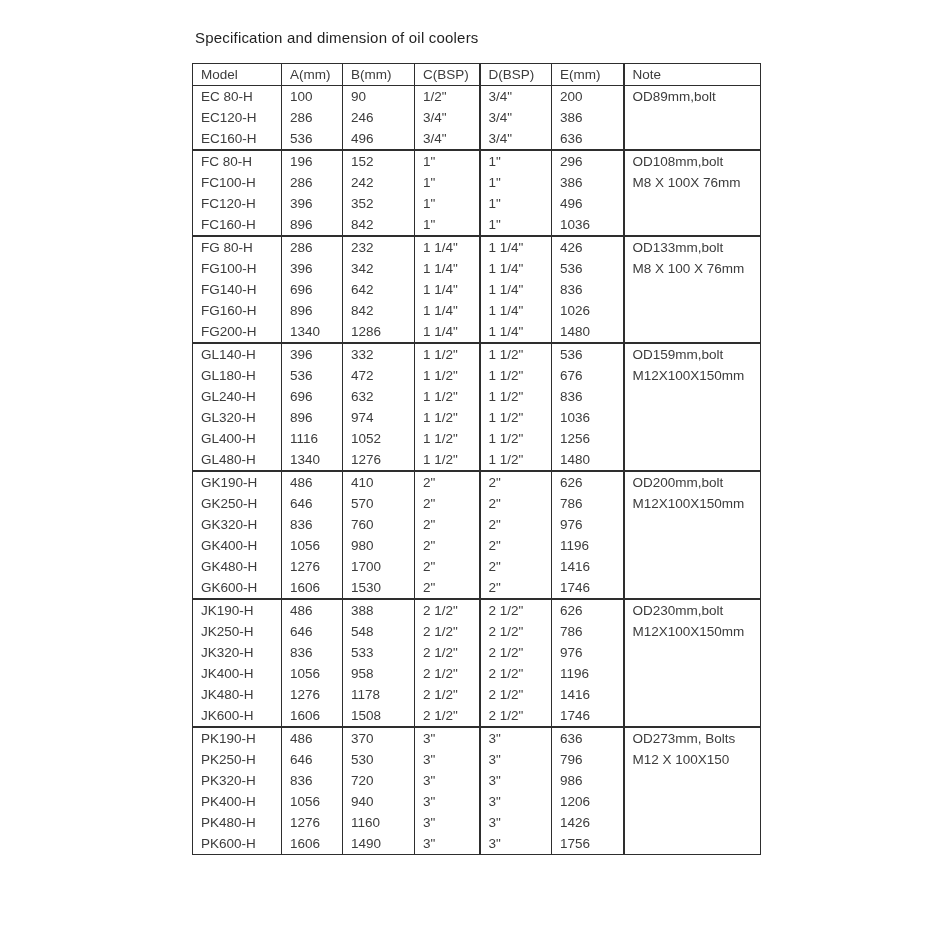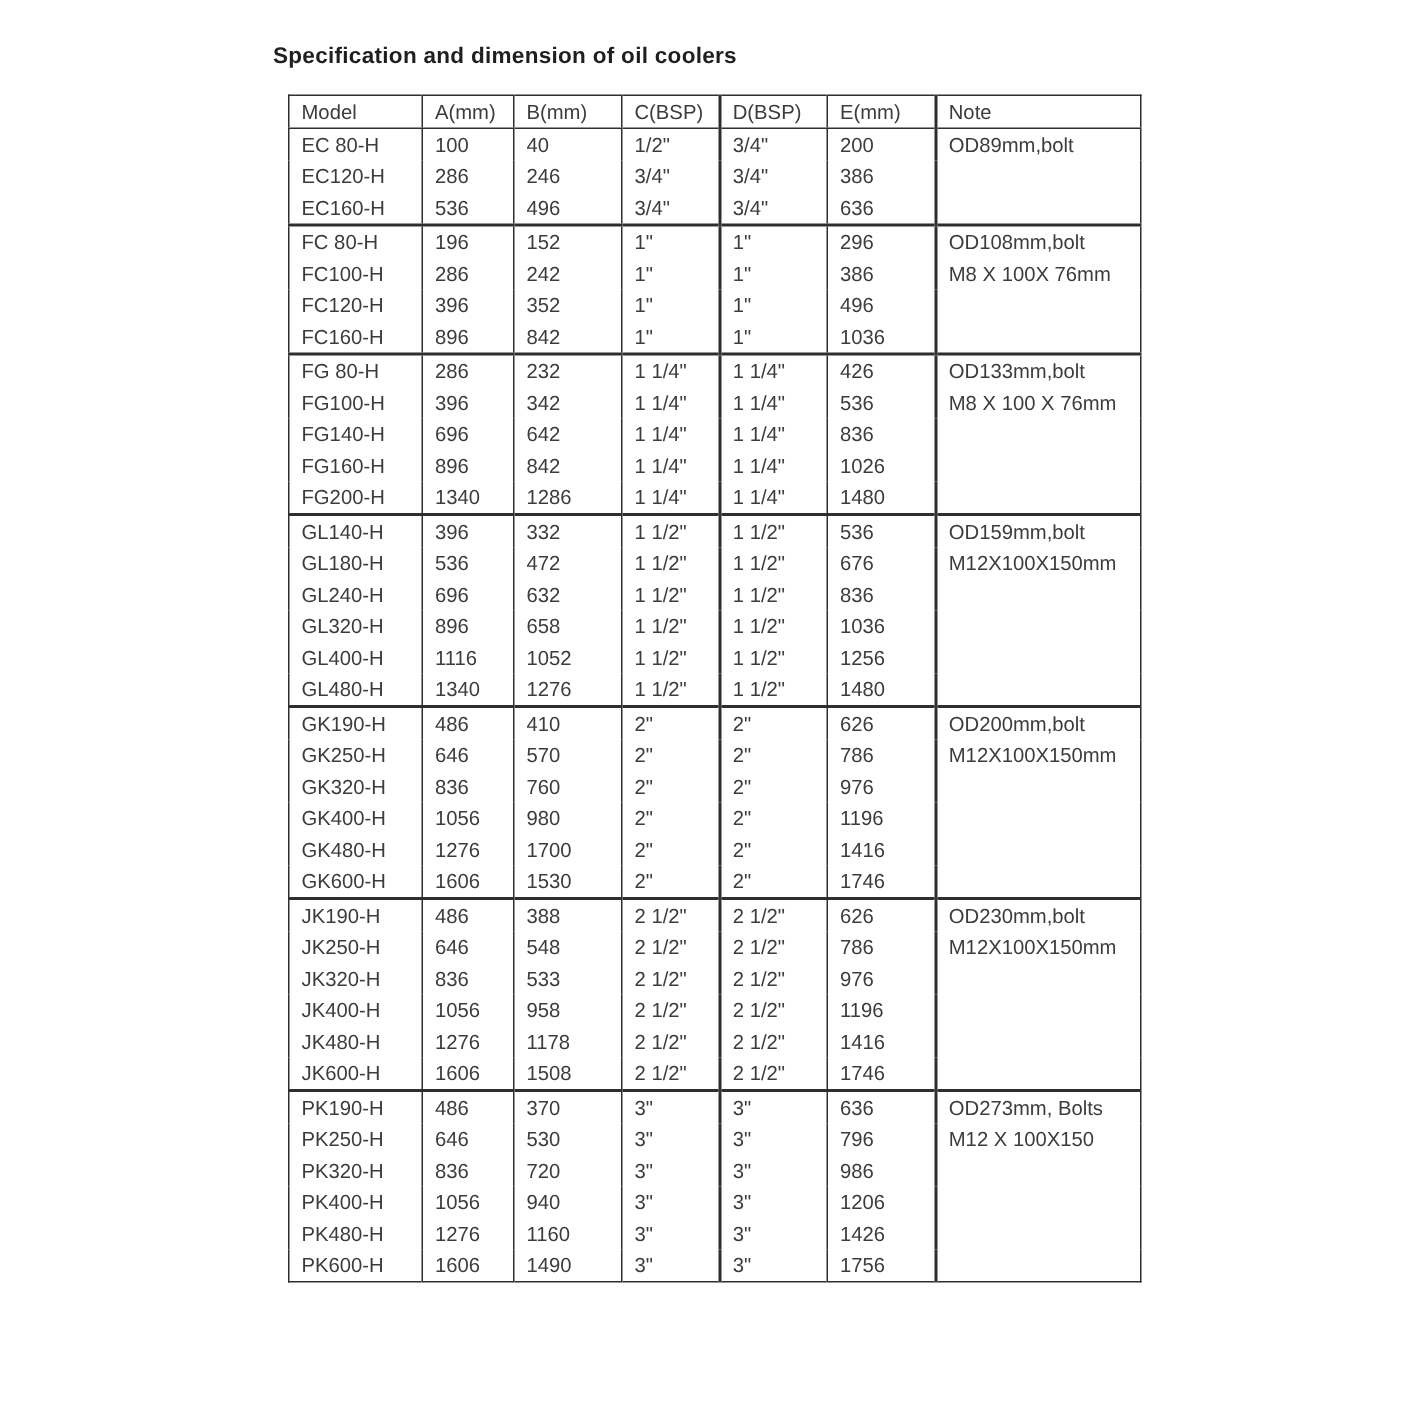--- a/index.html
+++ b/index.html
@@ -10,24 +10,24 @@
   .page {
     position: relative;
     width: 950px;
     height: 950px;
     background: #ffffff;
     font-family: "Liberation Sans", sans-serif;
     overflow: hidden;
   }
   .title {
     position: absolute;
-    left: 182px;
+    left: 195px;
     top: 29px;
     font-size: 15px;
-    font-weight: bold;
+    font-weight: normal;
     color: #1f1f1f;
     letter-spacing: 0.2px;
     white-space: nowrap;
   }
   table.spec {
     position: absolute;
     left: 192px;
     top: 63px;
     width: 568px;
     border-collapse: collapse;
@@ -89,21 +89,21 @@
         <th class="c3">C(BSP)</th>
         <th class="c4">D(BSP)</th>
         <th class="c5">E(mm)</th>
         <th class="c6">Note</th>
       </tr>
     </thead>
     <tbody>
         <tr>
           <td class="c0">EC 80-H</td>
           <td class="c1">100</td>
-          <td class="c2">40</td>
+          <td class="c2">90</td>
           <td class="c3">1/2"</td>
           <td class="c4">3/4"</td>
           <td class="c5">200</td>
           <td class="c6">OD89mm,bolt</td>
         </tr>
         <tr>
           <td class="c0">EC120-H</td>
           <td class="c1">286</td>
           <td class="c2">246</td>
           <td class="c3">3/4"</td>
@@ -224,21 +224,21 @@
           <td class="c1">696</td>
           <td class="c2">632</td>
           <td class="c3">1 1/2"</td>
           <td class="c4">1 1/2"</td>
           <td class="c5">836</td>
           <td class="c6"></td>
         </tr>
         <tr>
           <td class="c0">GL320-H</td>
           <td class="c1">896</td>
-          <td class="c2">658</td>
+          <td class="c2">974</td>
           <td class="c3">1 1/2"</td>
           <td class="c4">1 1/2"</td>
           <td class="c5">1036</td>
           <td class="c6"></td>
         </tr>
         <tr>
           <td class="c0">GL400-H</td>
           <td class="c1">1116</td>
           <td class="c2">1052</td>
           <td class="c3">1 1/2"</td>

